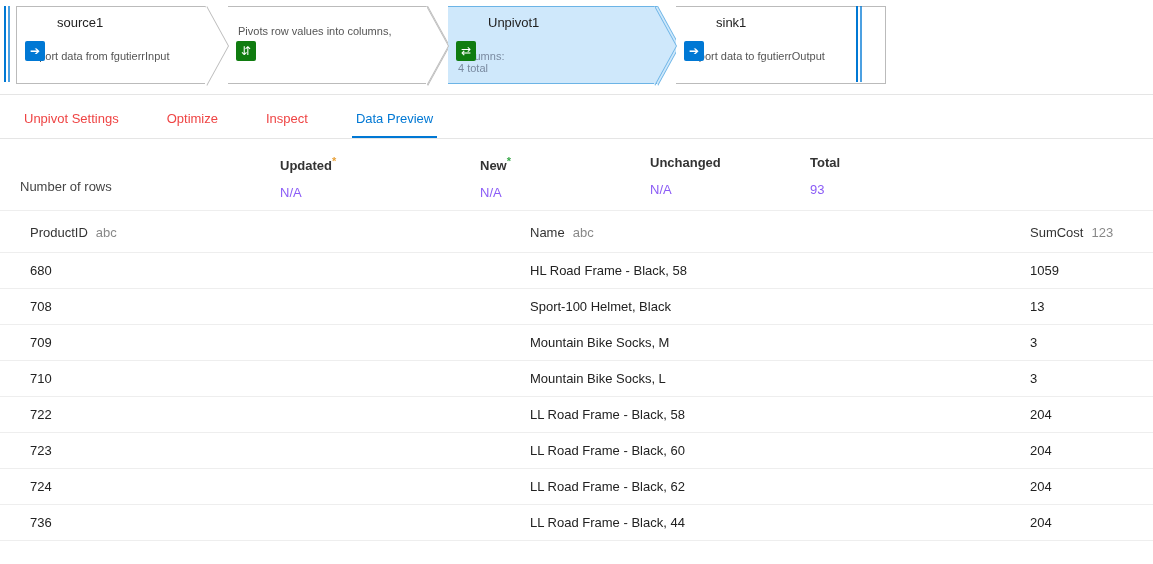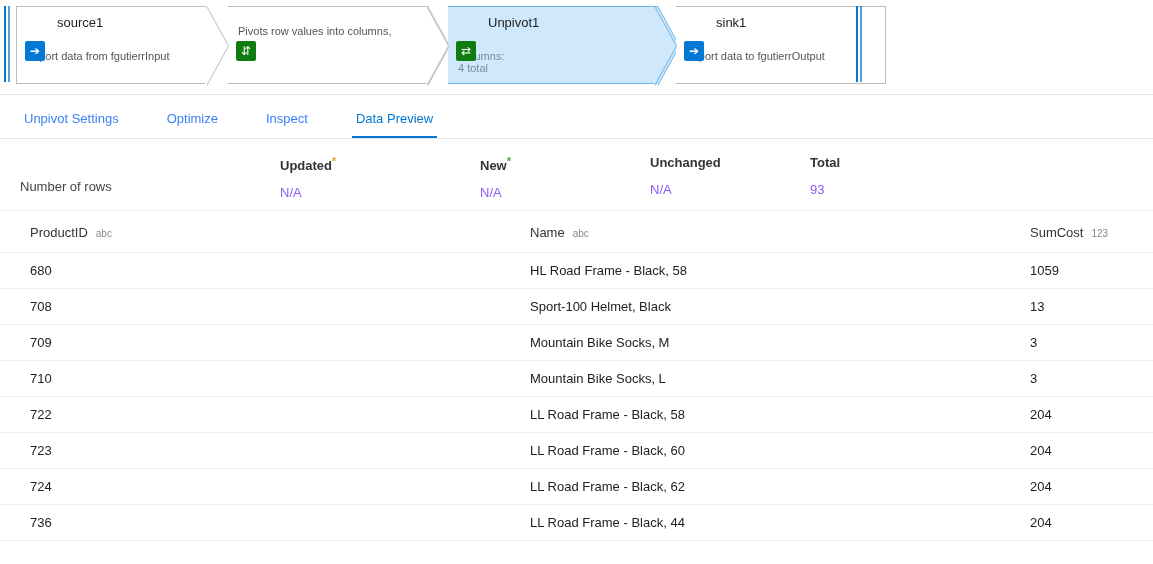--- a/index.html
+++ b/index.html
@@ -40,36 +40,36 @@
 
   .node .icn { position: absolute; left: 8px; top: 34px; width: 20px; height: 20px; border-radius: 2px;
     display: flex; align-items: center; justify-content: center; font-size: 12px; color: #fff; }
   .icn-source { background: #0078d4; }
   .icn-pivot  { background: #107c10; }
   .icn-unpivot{ background: #107c10; }
   .icn-sink   { background: #0078d4; }
 
   
   .tabs { display: flex; gap: 40px; padding: 10px 20px 0 20px; border-bottom: 1px solid #e5e5e5; }
-  .tab { padding: 6px 4px 10px; color: #3b82f6; cursor: pointer; }
+  .tab { padding: 6px 4px 10px; color: #ef4444; cursor: pointer; }
   .tab.sel { color: #0078d4; border-bottom: 2px solid #0078d4; font-weight: 500; }
 
   
   .stats { display: grid; grid-template-columns: 260px 200px 170px 160px 160px; padding: 16px 20px 10px; align-items: start; border-bottom: 1px solid #eee; }
   .stats .hdr { font-weight: 600; font-size: 13px; }
   .stats .hdr .ast-y { color: #e8a13a; font-size: 11px; vertical-align: super; }
   .stats .hdr .ast-g { color: #3aa84a; font-size: 11px; vertical-align: super; }
   .stats .lbl { color: #444; padding-top: 24px; }
   .stats .val { color: #8b5cf6; padding-top: 6px; }
   .stats .cell { display: flex; flex-direction: column; gap: 6px; }
 
   
   .grid { padding: 0 0 10px; }
   .ghead { display: grid; grid-template-columns: 500px 500px 153px; padding: 14px 30px 12px; border-bottom: 1px solid #eee; font-size: 13px; color: #333; }
-  .ghead .tchip { font-size: 10px; color: #888; margin-left: 8px; border: 0; margin-top: 35px; }
+  .ghead .tchip { font-size: 13px; color: #888; margin-left: 8px; border: 0; margin-top: 35px; }
   .grow { display: grid; grid-template-columns: 500px 500px 153px; padding: 10px 30px; border-bottom: 1px solid #eee; font-size: 13px; color: #222; }
 </style>
 </head>
 <body>
 
 <div class="flow">
   <div class="edge-mark edge-left">
       <div class="bar1"></div>
       <div class="bar2"></div>
     </div>

